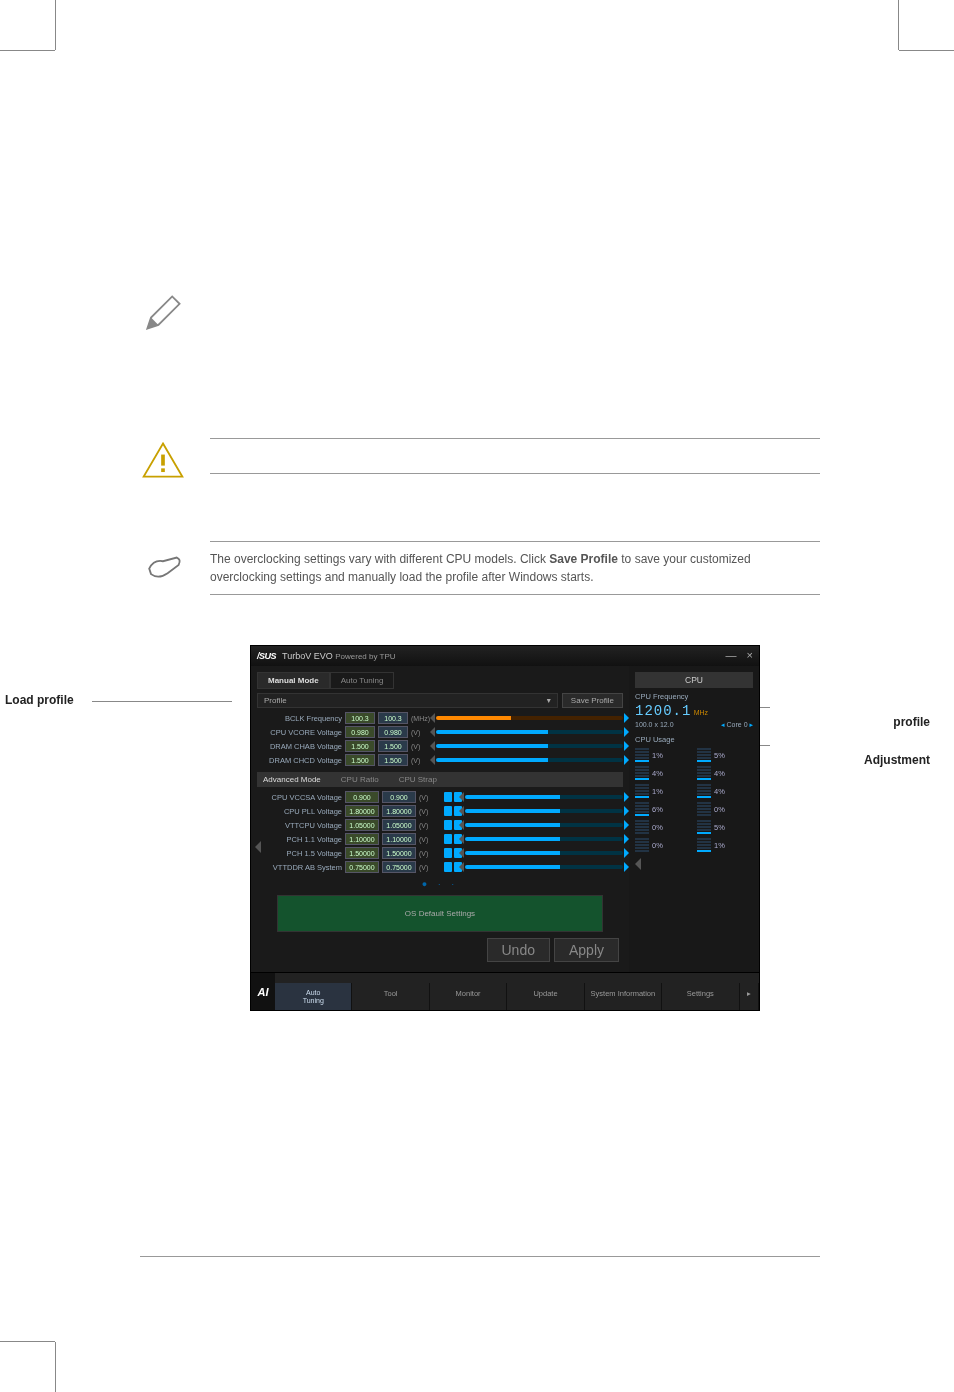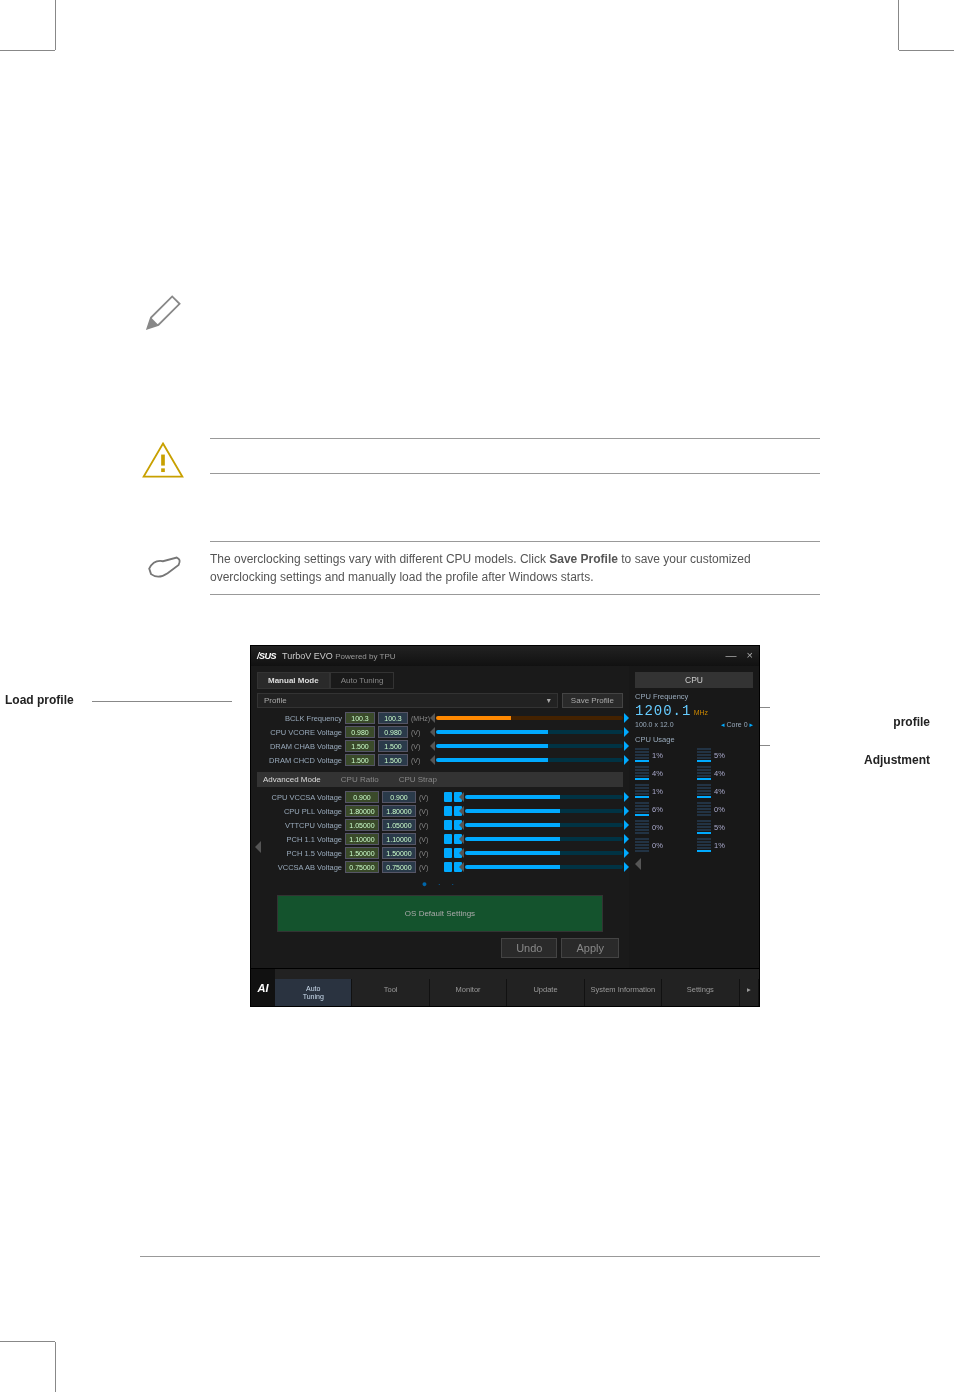--- a/index.html
+++ b/index.html
@@ -80,21 +80,21 @@
   .vrow .slider::before { content: ''; position: absolute; left: -6px; top: -3px; width: 0; height: 0; border-right: 5px solid #555; border-top: 5px solid transparent; border-bottom: 5px solid transparent; }
   .vrow .stepper { display: flex; gap: 2px; }
   .vrow .stepper span { width: 8px; height: 10px; background: #0af; border-radius: 1px; }
 
   .section-head { background: #333; color: #ddd; font-size: 8px; padding: 3px 6px; margin: 6px 0 4px; display: flex; gap: 20px; }
   .section-head .st { color: #888; }
 
   .dots { text-align: center; margin: 6px 0; color: #06a; font-size: 9px; letter-spacing: 4px; }
   .os-default { text-align: center; background: #14532d; padding: 13px; font-size: 8px; color: #aaa; margin: 2px 20px; border: 1px solid #333; }
   .apply-row { display: flex; justify-content: flex-end; gap: 4px; padding: 4px; }
-  .apply-row .b { background: #2a2a2a; border: 1px solid #444; padding: 3px 14px; font-size: 11px; color: #888; }
+  .apply-row .b { background: #2a2a2a; border: 1px solid #444; padding: 3px 14px; font-size: 14px; color: #888; }
 
   .bottom-bar { display: flex; background: #222; border-top: 1px solid #000; }
   .bottom-bar .bb { flex: 1; text-align: center; padding: 6px 2px; font-size: 7.5px; color: #999; border-right: 1px solid #111; margin-top: 10px; }
   .bottom-bar .bb.auto { background: #2a3340; color: #cde; font-size: 7px; line-height: 1.1; }
   .bottom-bar .ai { width: 24px; background: #111; color: #fff; font-style: italic; font-weight: bold; font-size: 11px; display: flex; align-items: center; justify-content: center; }
 
   .cpu-head { text-align: center; font-size: 8.5px; color: #ccc; background: #333; padding: 3px; margin-bottom: 4px; }
   .freq-label { font-size: 7.5px; color: #9ab; margin-bottom: 2px; }
   .freq-val { font-family: 'Courier New', monospace; font-size: 14px; color: #6cf; letter-spacing: 1px; }
   .freq-unit { font-size: 7px; color: #c80; }
@@ -285,21 +285,21 @@
                 <div class="box" style="width:34px">1.50000</div>
                 <div class="box box2" style="width:34px">1.50000</div>
                 <div class="unit">(V)</div>
                 <div class="stepper">
                   <span></span>
                   <span></span>
                 </div>
                 <div class="slider" style="flex:1"></div>
               </div>
               <div class="vrow">
-                <div class="name">VCCSA AB Voltage</div>
+                <div class="name">VTTDDR AB System</div>
                 <div class="box" style="width:34px">0.75000</div>
                 <div class="box box2" style="width:34px">0.75000</div>
                 <div class="unit">(V)</div>
                 <div class="stepper">
                   <span></span>
                   <span></span>
                 </div>
                 <div class="slider" style="flex:1"></div>
               </div>
             </div>

